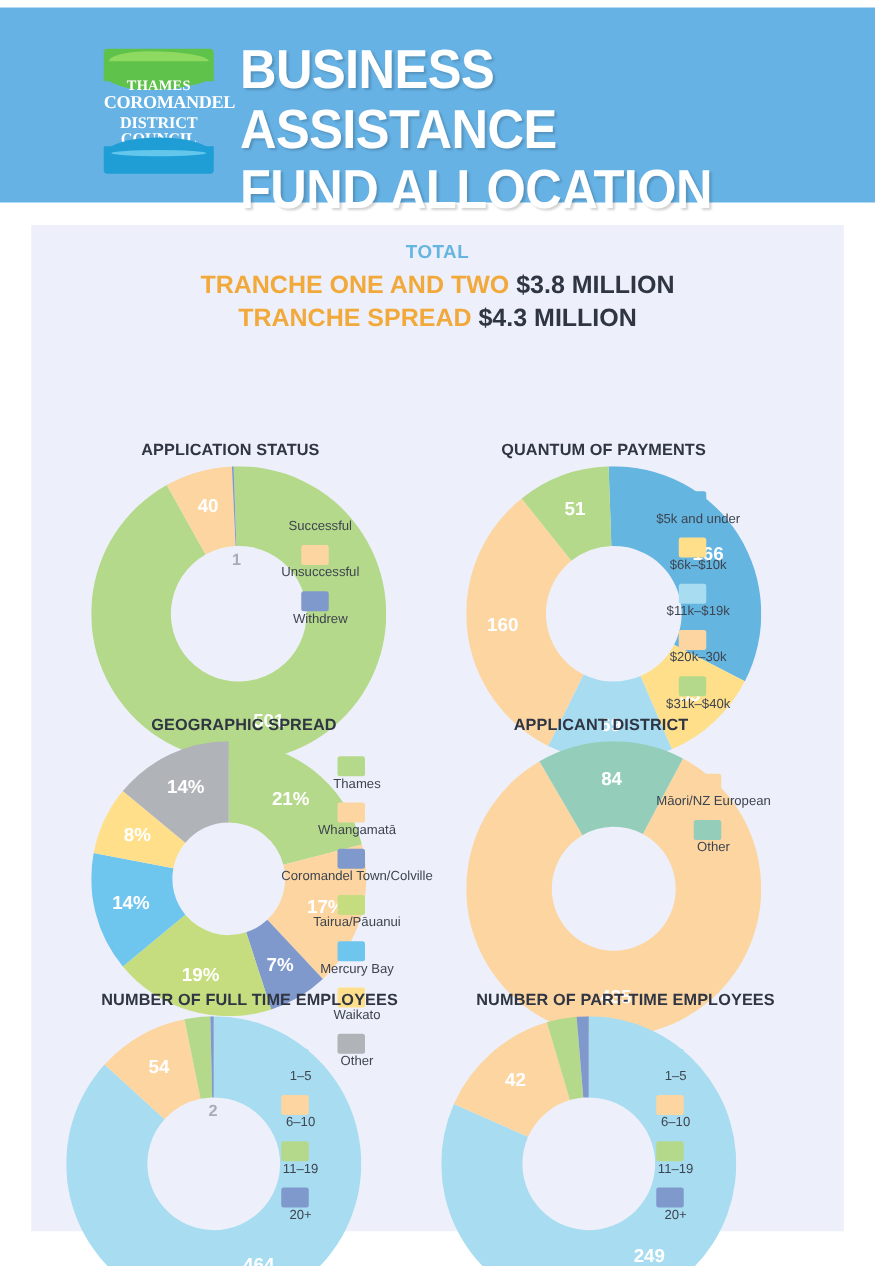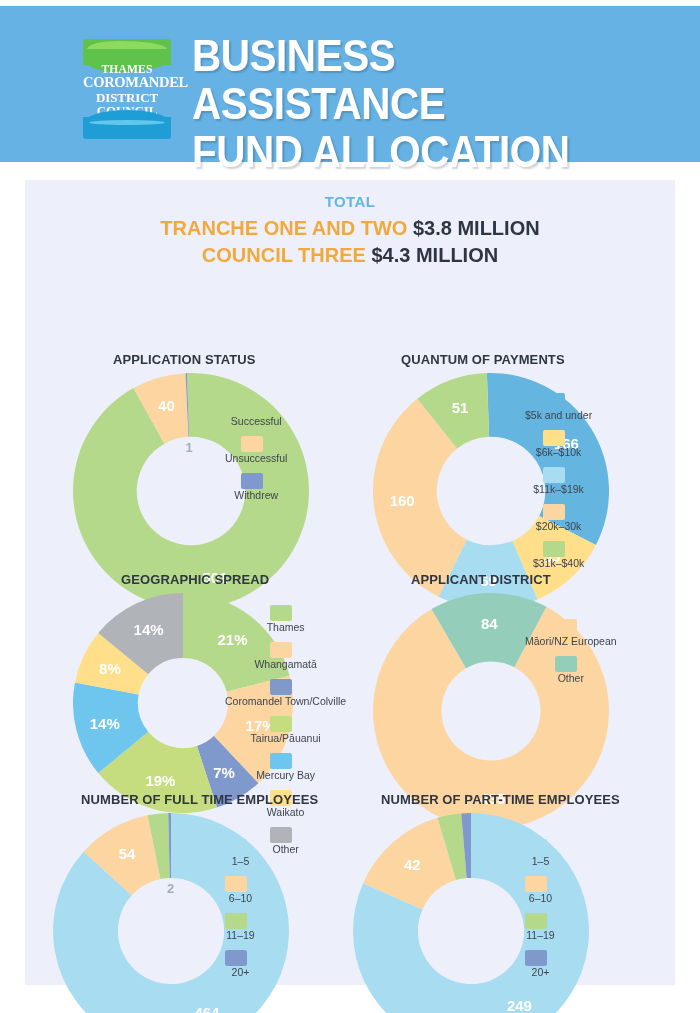--- a/index.html
+++ b/index.html
@@ -143,21 +143,21 @@
 
 <div class="panel">
 
   <div class="totals">
     <div class="t-total">TOTAL</div>
     <div class="t-row">
       <span class="t-orange">TRANCHE ONE AND TWO</span>
       <span>$3.8 MILLION</span>
     </div>
     <div class="t-row second">
-      <span class="t-orange">COUNCIL THREE</span>
+      <span class="t-orange">TRANCHE SPREAD</span>
       <span>$4.3 MILLION</span>
     </div>
   </div>
 
   <div class="chart-block" id="cb0" style="left:48px;  top:172px;">
       <div class="chart-title" style="margin-left:40px;">APPLICATION STATUS</div>
       <div class="donut-wrap" style="margin-top:6px;width:236px;">
         <svg class="donut" width="236" height="236" viewBox="0 0 236 236">
           <path d="M113.88185938910492,0.0718824117466994 A118,118 0 1 1 60.37419160175032,15.02783771111622 L91.49212813680515,70.63280534711346 A54.28,54.28 0 1 0 116.10565531898825,63.75306590940348 Z" fill="#b5d98a"></path>
           <path d="M60.37419160175032,15.02783771111622 A118,118 0 0 1 112.51507407180227,0.12754525521162918 L115.47693407302904,63.77867081739735 A54.28,54.28 0 0 0 91.49212813680515,70.63280534711346 Z" fill="#fcd5a0"></path>

